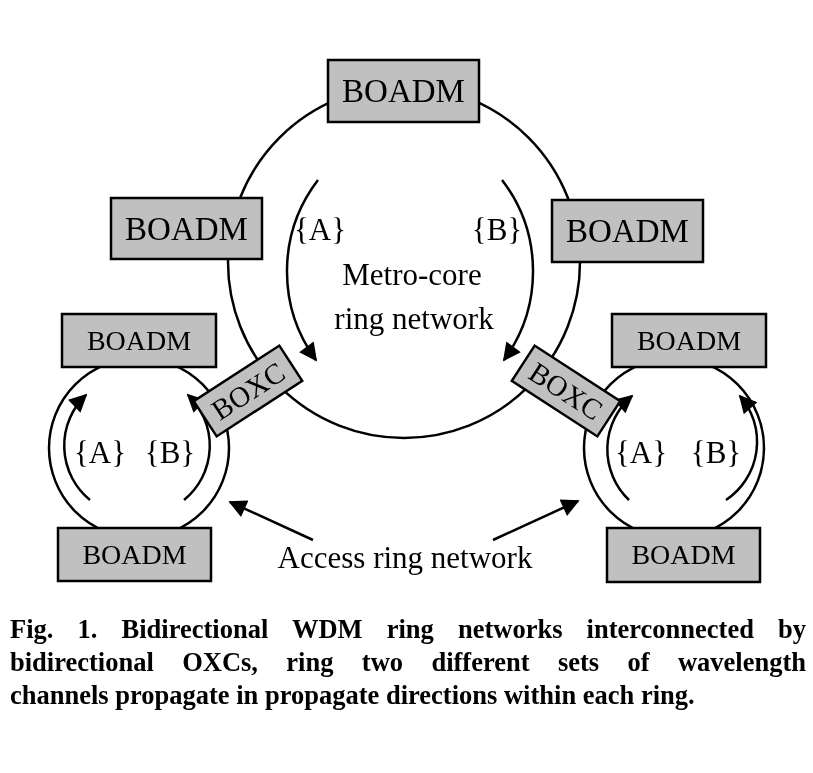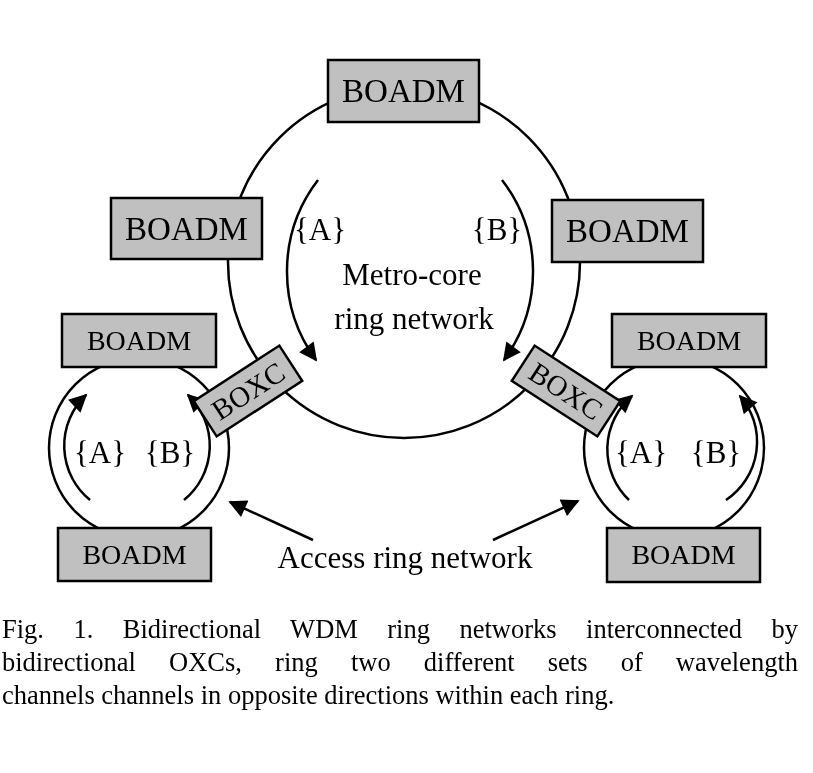--- a/index.html
+++ b/index.html
@@ -1,20 +1,20 @@
 <!DOCTYPE html>
 <html><head>
 <meta charset="utf-8">
 <style>
   html, body { margin: 0; padding: 0; background: #ffffff; }
   body { width: 813px; height: 773px; position: relative; overflow: hidden;
          font-family: "Liberation Serif", "DejaVu Serif", serif; color: #000; }
   #diagram { position: absolute; left: 0; top: 0; }
-  .caption { position: absolute; left: 2px; width: 796px; font-size: 26.5px; line-height: 32px;
-             text-align: justify; text-align-last: justify; }
+  .caption { position: absolute; left: 10px; width: 796px; font-size: 26.5px; line-height: 32px;
+             text-align: justify; text-align-last: justify; font-weight: bold; }
   .caption.last { text-align-last: left; }
   svg text { font-family: "Liberation Serif", "DejaVu Serif", serif; fill: #000; }
 </style>
 </head>
 <body>
 
 <svg id="diagram" width="813" height="610" viewBox="0 0 813 610" xmlns="http://www.w3.org/2000/svg">
   <defs>
     <marker id="arrowhead" viewBox="0 0 10 10" refX="9" refY="5" markerWidth="10" markerHeight="10" markerUnits="userSpaceOnUse" orient="auto">
       <path d="M0,0 L10,5 L0,10 z" fill="#000"></path>
@@ -87,13 +87,13 @@
     <text x="683.5" y="564" font-size="28" text-anchor="middle">BOADM</text>
   </g>
   <text x="641" y="463" font-size="31" text-anchor="middle">{A}</text>
   <text x="716" y="463" font-size="31" text-anchor="middle">{B}</text>
 
   <text x="405" y="568" font-size="31" text-anchor="middle">Access ring network</text>
 </svg>
 
 <div class="caption" style="top:613px;">Fig. 1. Bidirectional WDM ring networks interconnected by</div>
 <div class="caption" style="top:646px;">bidirectional OXCs, ring two different sets of wavelength</div>
-<div class="caption last" style="top:679px;">channels channels in opposite directions within each ring.</div>
+<div class="caption last" style="top:679px;">channels propagate in propagate directions within each ring.</div>
 
 </body></html>

